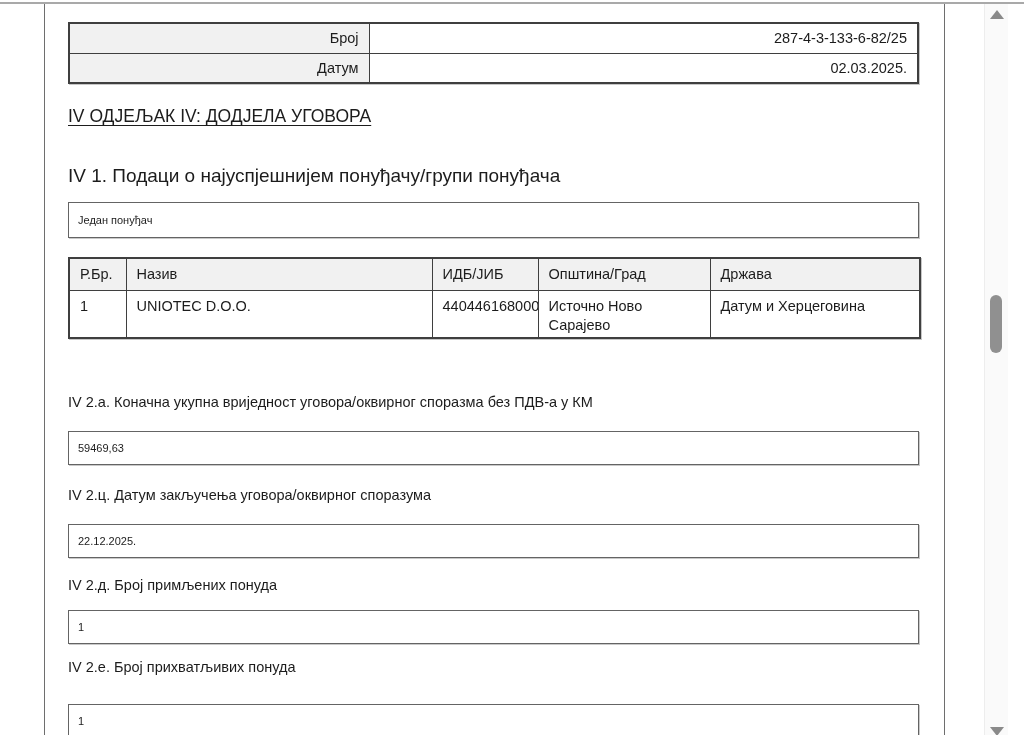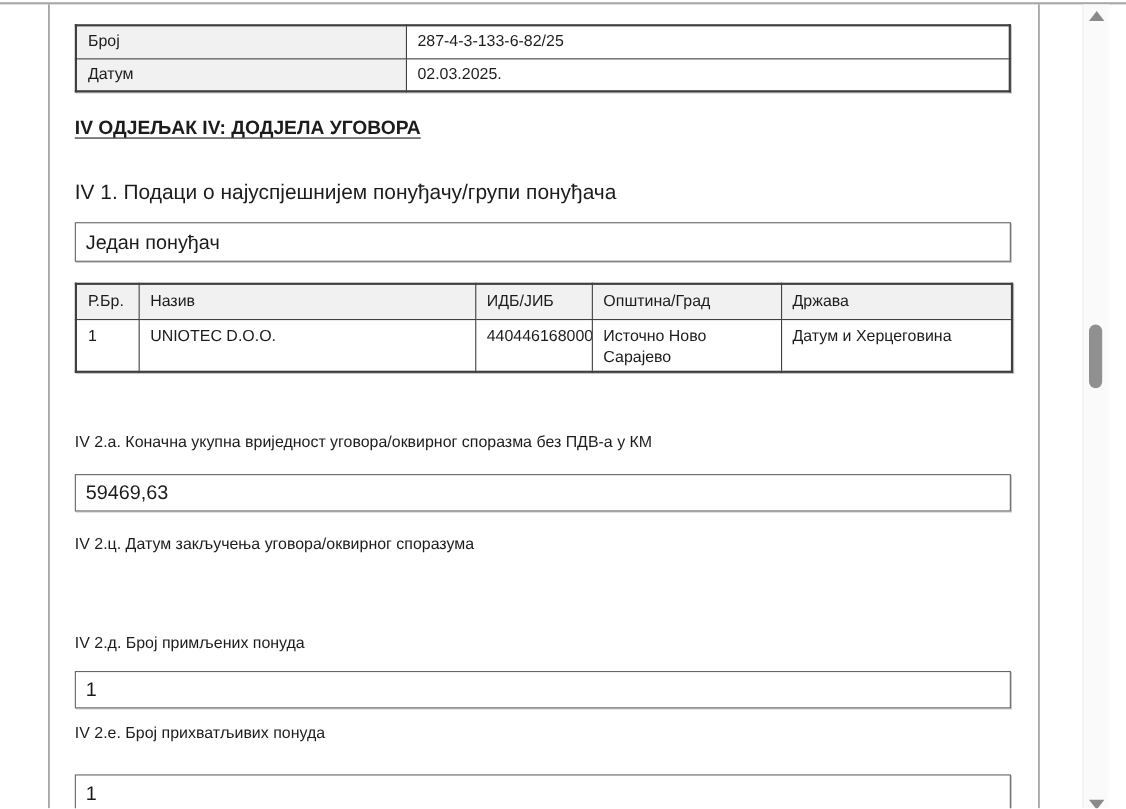--- a/index.html
+++ b/index.html
@@ -30,37 +30,38 @@
   .page-border.left  { left: 44px; }
   .page-border.right { left: 944px; }
 
   
   table { border-collapse: collapse; table-layout: fixed; }
   .meta-table {
     position: absolute; left: 68px; top: 22px;
     width: 851px;
     border: 2px solid #3f3f3f;
     box-shadow: 1px 1px 0 rgba(130,130,130,.45);
+    text-align: right;
   }
   .meta-table td {
     border: 1px solid #3f3f3f;
     height: 30px;
     font-size: 14.5px;
     padding: 2px 10px;
     vertical-align: middle;
     white-space: nowrap;
     overflow: hidden;
   }
   .meta-table td.lbl { width: 300px; background: #f1f1f1; }
   .meta-table td.val { background: #ffffff; }
 
   
   .section-heading {
     position: absolute; left: 68px; top: 104px;
-    font-size: 17.5px; font-weight: bold;
+    font-size: 17.5px; font-weight: normal;
     text-decoration: underline;
     text-underline-offset: 3px;
     line-height: 24px;
     white-space: nowrap;
   }
   .sub-heading {
     position: absolute; left: 68px;
     font-size: 19px; font-weight: normal;
     line-height: 20px;
     white-space: nowrap;
@@ -74,21 +75,21 @@
 
   
   .value-box {
     position: absolute; left: 68px;
     width: 851px; height: 34px;
     background: #ffffff;
     border: 1px solid #646464;
     box-shadow: 1px 1px 0 rgba(120,120,120,.40);
     display: flex; align-items: center;
     padding: 0 9px;
-    font-size: 18px;
+    font-size: 11px;
     overflow: hidden;
   }
 
   
   .bidders-table {
     position: absolute; left: 68px; top: 257px;
     width: 851px;
     border: 2px solid #3f3f3f;
     box-shadow: 1px 1px 0 rgba(130,130,130,.45);
   }
@@ -183,20 +184,23 @@
   </tbody>
     </table>
 
 
   <div class="field-label" style="top:393px">IV 2.а. Коначна укупна вриједност уговора/оквирног споразма без ПДВ-а у КМ</div>
   <div class="value-box" style="top:431px">
     <span>59469,63</span>
   </div>
 
   <div class="field-label" style="top:486px">IV 2.ц. Датум закључења уговора/оквирног споразума</div>
+  <div class="value-box" style="top:524px">
+    <span>22.12.2025.</span>
+  </div>
 
   <div class="field-label" style="top:576px">IV 2.д. Број примљених понуда</div>
   <div class="value-box" style="top:610px">
     <span>1</span>
   </div>
 
   <div class="field-label" style="top:658px">IV 2.е. Број прихватљивих понуда</div>
   <div class="value-box" style="top:704px">
     <span>1</span>
   </div>

